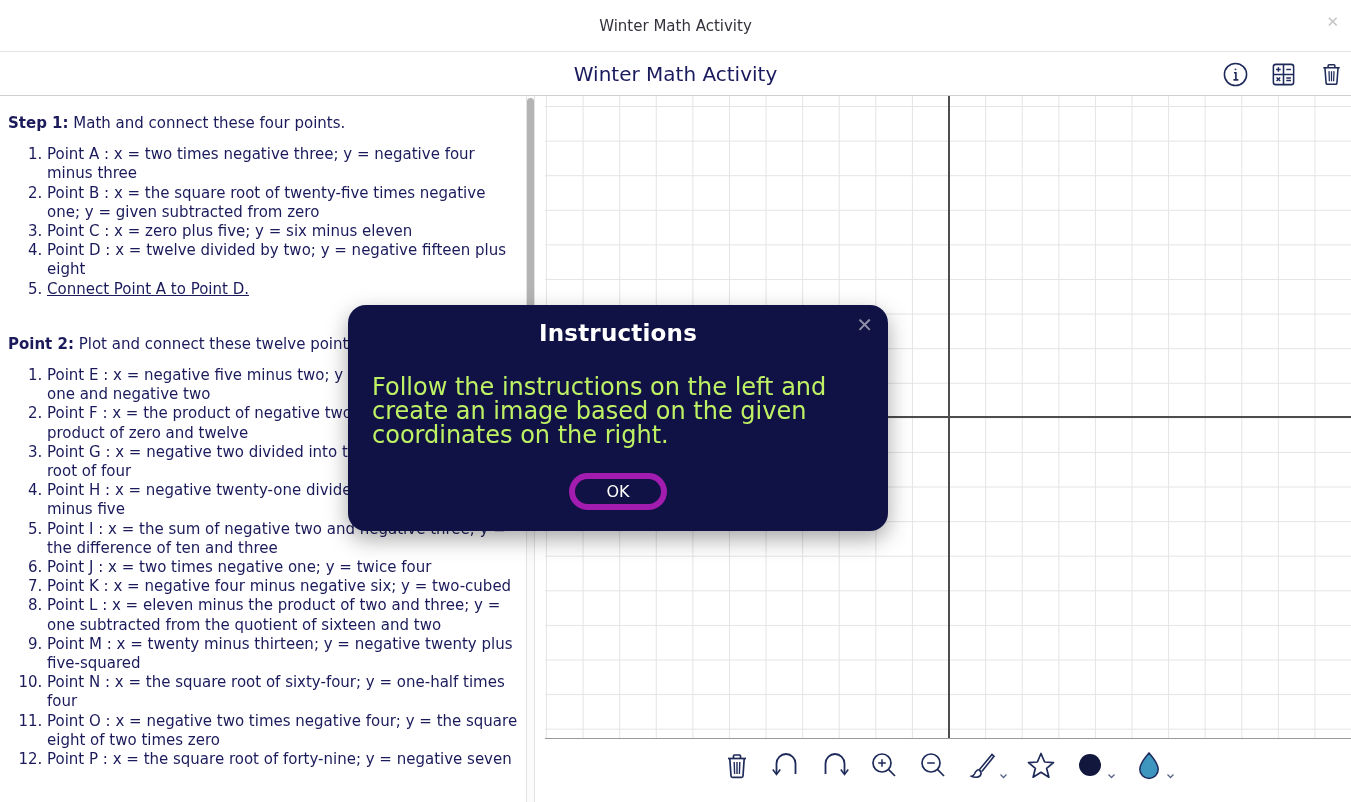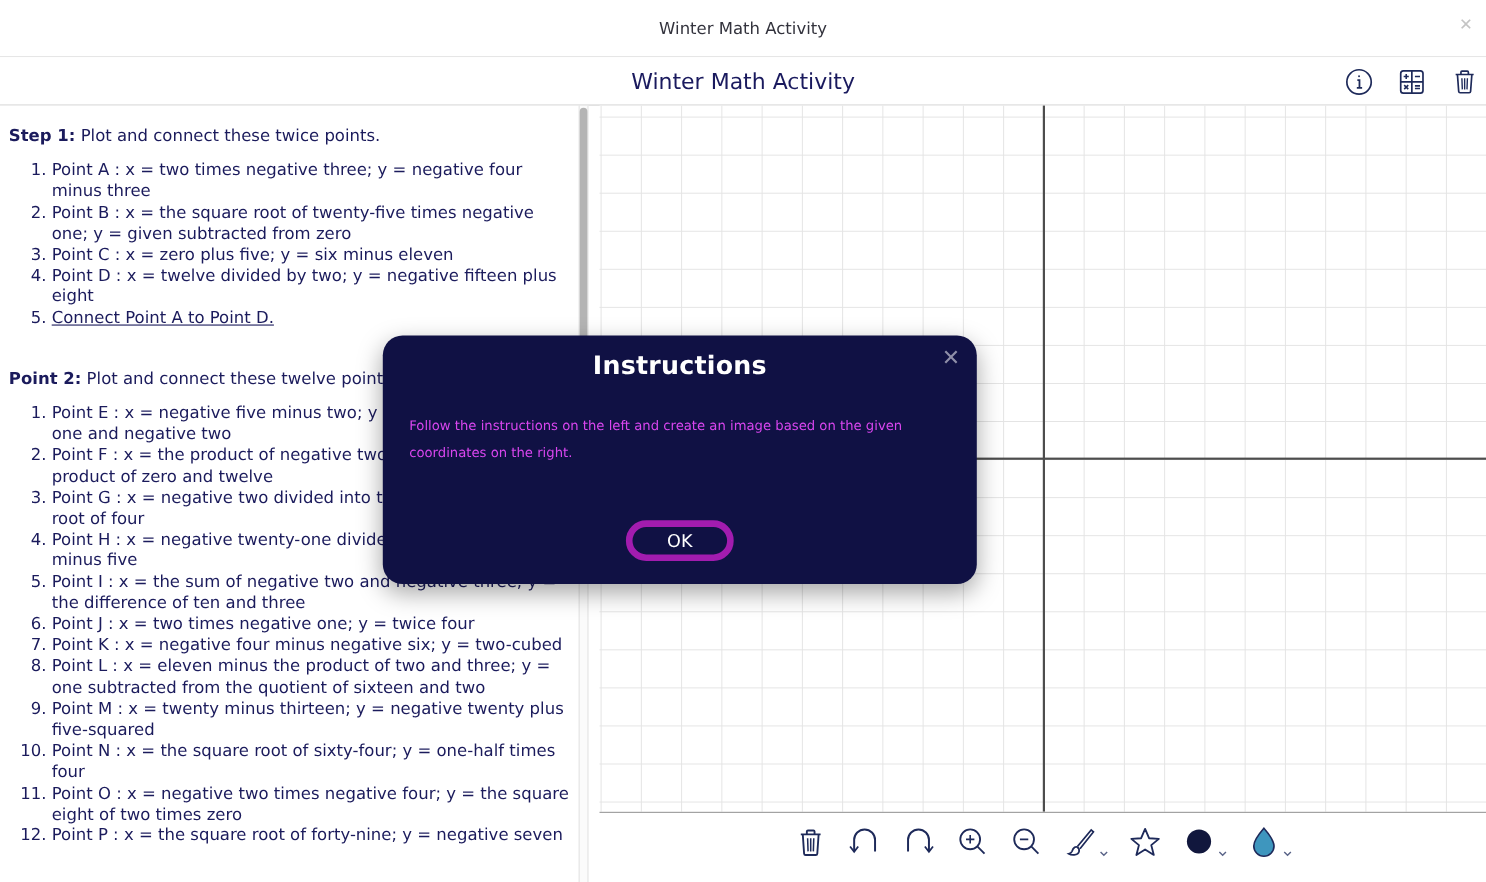--- a/index.html
+++ b/index.html
@@ -94,21 +94,21 @@
   }
   .modal-title {
     text-align: center; font-size: 23px; font-weight: bold;
     padding-top: 15px; letter-spacing: 0.2px;
   }
   .modal-close {
     position: absolute; top: 10px; right: 15px;
     color: #8f8fa8; font-size: 20px; font-weight: bold; cursor: pointer; line-height: 1;
   }
   .modal-body {
-    padding: 29px 20px 0 24px; font-size: 12px; line-height: 24px; color: #d946ef;
+    padding: 29px 20px 0 24px; font-size: 24px; line-height: 24px; color: #bef264;
   }
   .modal-ok {
     position: absolute; left: 50%; transform: translateX(-50%); bottom: 21px;
     width: 98px; height: 37px; border-radius: 18.5px;
     background: transparent; border: 6px solid #a21caf; color: #ffffff;
     font-size: 16px; font-family: inherit; cursor: pointer;
   }
 </style>
 </head>
 <body>
@@ -140,21 +140,21 @@
         <path d="M5.5 7 H22.5"></path>
         <path d="M10.5 7 V4.8 Q10.5 3.8 11.5 3.8 H16.5 Q17.5 3.8 17.5 4.8 V7"></path>
         <path d="M7.2 7 L8.4 23 Q8.5 24.2 9.7 24.2 H18.3 Q19.5 24.2 19.6 23 L20.8 7"></path>
         <path d="M11.4 10.5 L11.8 21 M14 10.5 V21 M16.6 10.5 L16.2 21" stroke-width="1.3"></path>
       </svg>
     </div>
   </div>
 
   <div class="left-panel">
     <div class="step-heading">
-      <b>Step 1:</b><span> Plot and connect these twice points.</span>
+      <b>Step 1:</b><span> Math and connect these four points.</span>
     </div>
     <ol>
         <li>Point A : x = two times negative three; y = negative four minus three</li>
         <li>Point B : x = the square root of twenty-five times negative one; y = given subtracted from zero</li>
         <li>Point C : x = zero plus five; y = six minus eleven</li>
         <li>Point D : x = twelve divided by two; y = negative fifteen plus eight</li>
         <li class="u">Connect Point A to Point D.</li>
       </ol>
 
     <div class="step-heading step2-heading">

